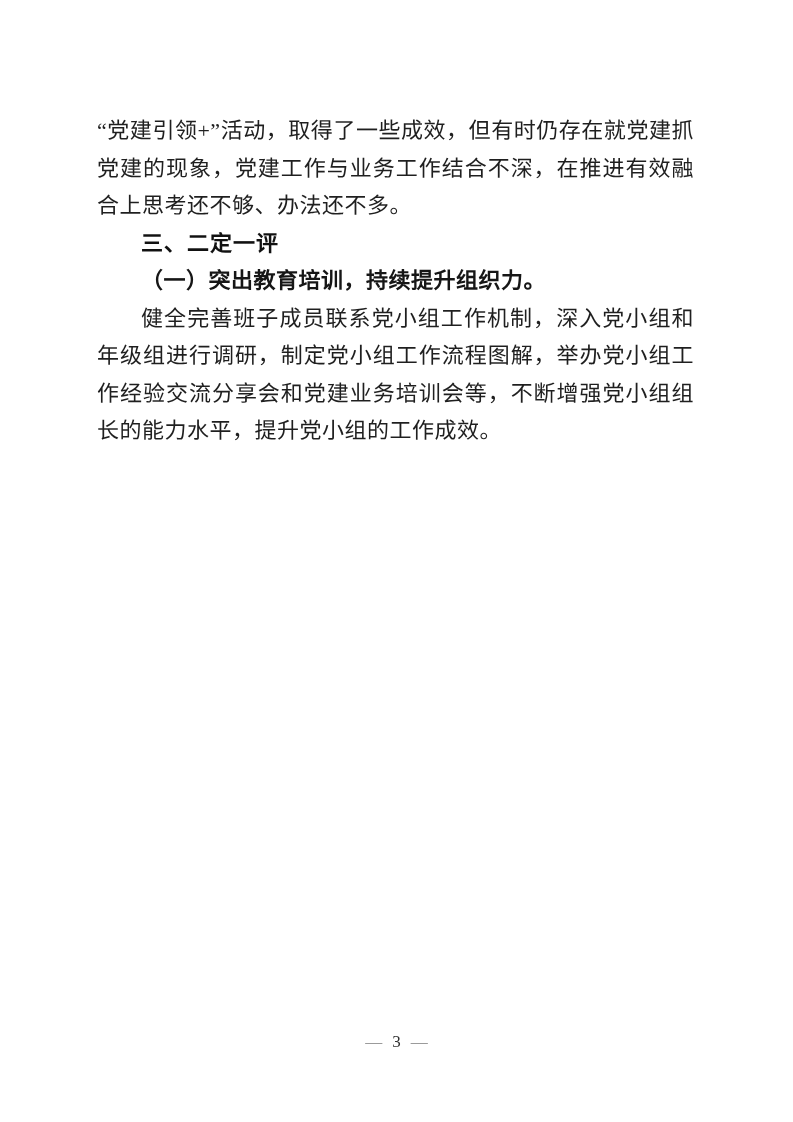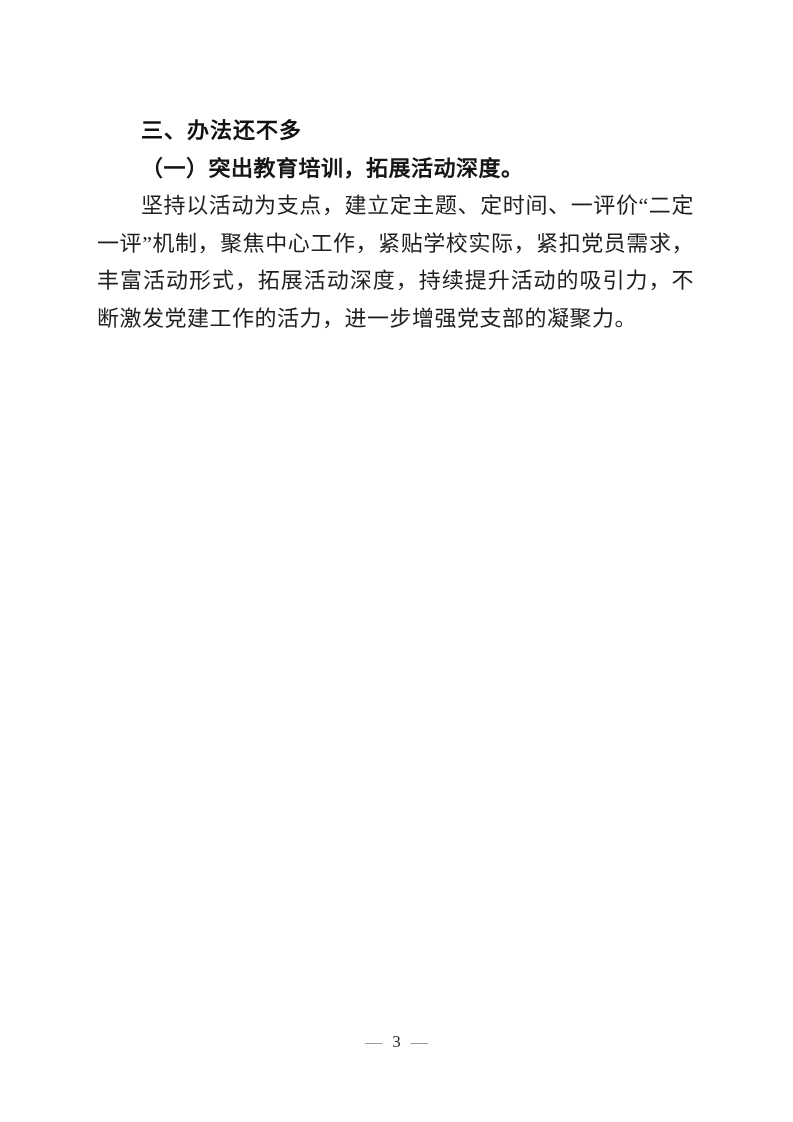--- a/index.html
+++ b/index.html
@@ -66,28 +66,29 @@
     font-family: "Liberation Serif", serif;
   }
 </style>
 </head>
 <body>
 
 <div class="page">
 
   <main class="text-block">
 
+    <p class="line">“党建引领+”活动，取得了一些成效，但有时仍存在就党建抓党建的现象，党建工作与业务工作结合不深，在推进有效融合上思考还不够、办法还不多。</p>
 
-    <h2 class="h1">三、办法还不多</h2>
+    <h2 class="h1">三、二定一评</h2>
 
-    <h3 class="h2">（一）突出教育培训，拓展活动深度。</h3>
+    <h3 class="h2">（一）突出教育培训，持续提升组织力。</h3>
+
+    <p class="line indent">健全完善班子成员联系党小组工作机制，深入党小组和年级组进行调研，制定党小组工作流程图解，举办党小组工作经验交流分享会和党建业务培训会等，不断增强党小组组长的能力水平，提升党小组的工作成效。</p>
 
 
-
-    <p class="line indent">坚持以活动为支点，建立定主题、定时间、一评价“二定一评”机制，聚焦中心工作，紧贴学校实际，紧扣党员需求，丰富活动形式，拓展活动深度，持续提升活动的吸引力，不断激发党建工作的活力，进一步增强党支部的凝聚力。</p>
 
 
 
   </main>
 
   <footer class="footer">
     <span class="dash">—</span><span class="pagenum">3</span><span class="dash">—</span>
   </footer>
 
 </div>

